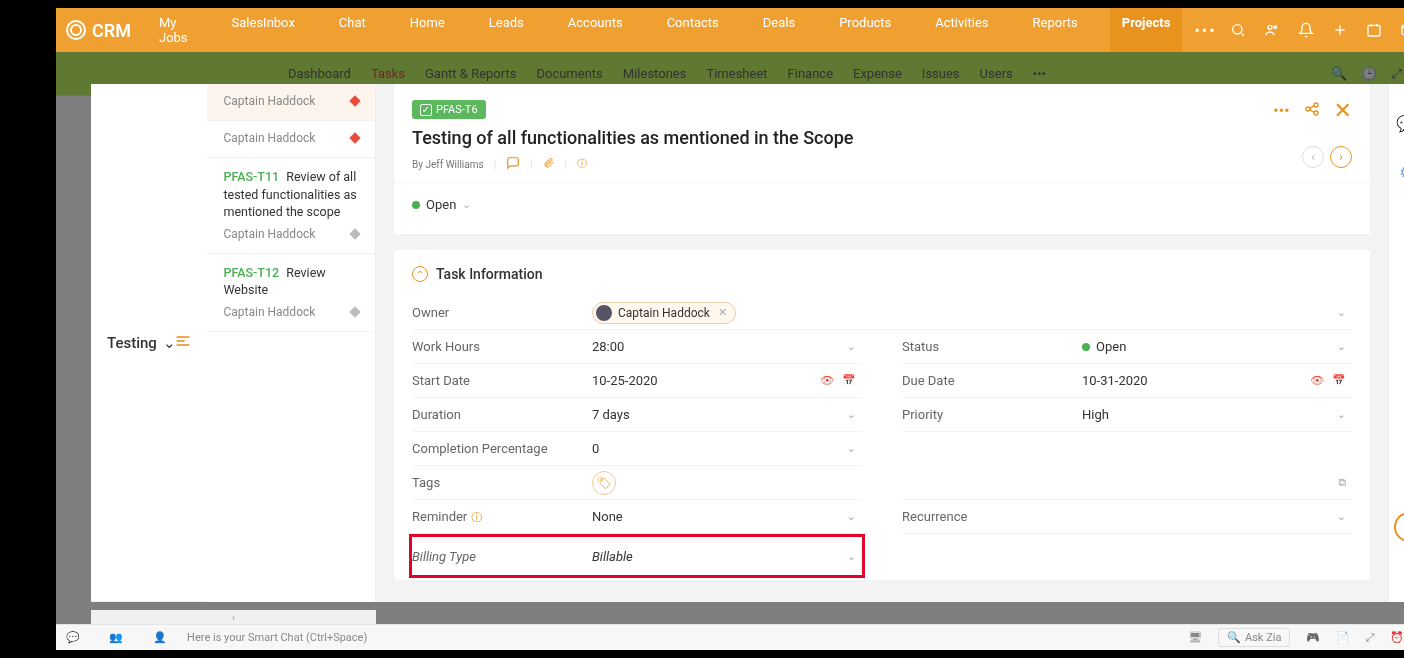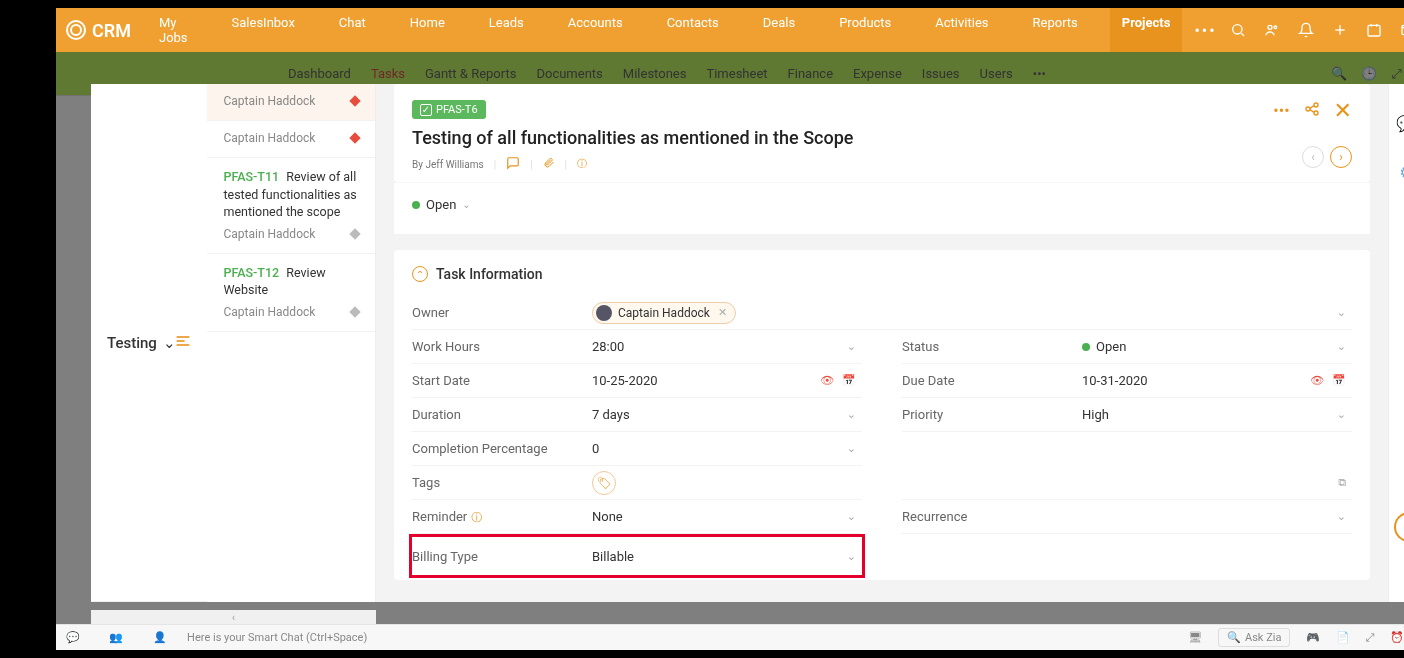--- a/index.html
+++ b/index.html
@@ -360,21 +360,21 @@
                 </div>
             </div>
             <div class="info-row">
               <div class="lbl"><span>Reminder</span><span class="info-ic">ⓘ</span></div>
               <div class="val">
                   <span>None</span>
                   <span class="chev-down">⌄</span>
                 </div>
             </div>
             <div class="hilite">
-              <div class="info-row" style="border-bottom:none;">
+              <div class="info-row" style="border-bottom:none;font-style:italic;">
                 <div class="lbl">Billing Type</div>
                 <div class="val">
                     <span>Billable</span>
                     <span class="chev-down">⌄</span>
                   </div>
               </div>
             </div>
           </div>
           <div class="col">
             <div class="info-row">

